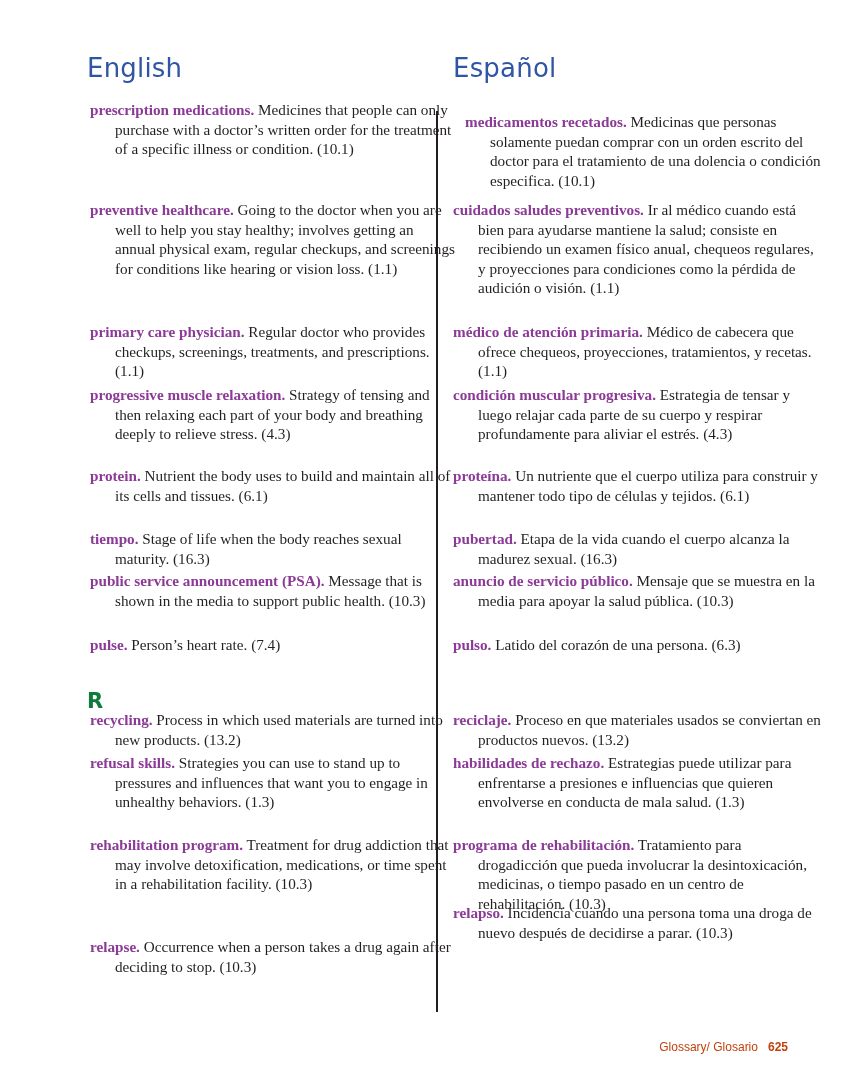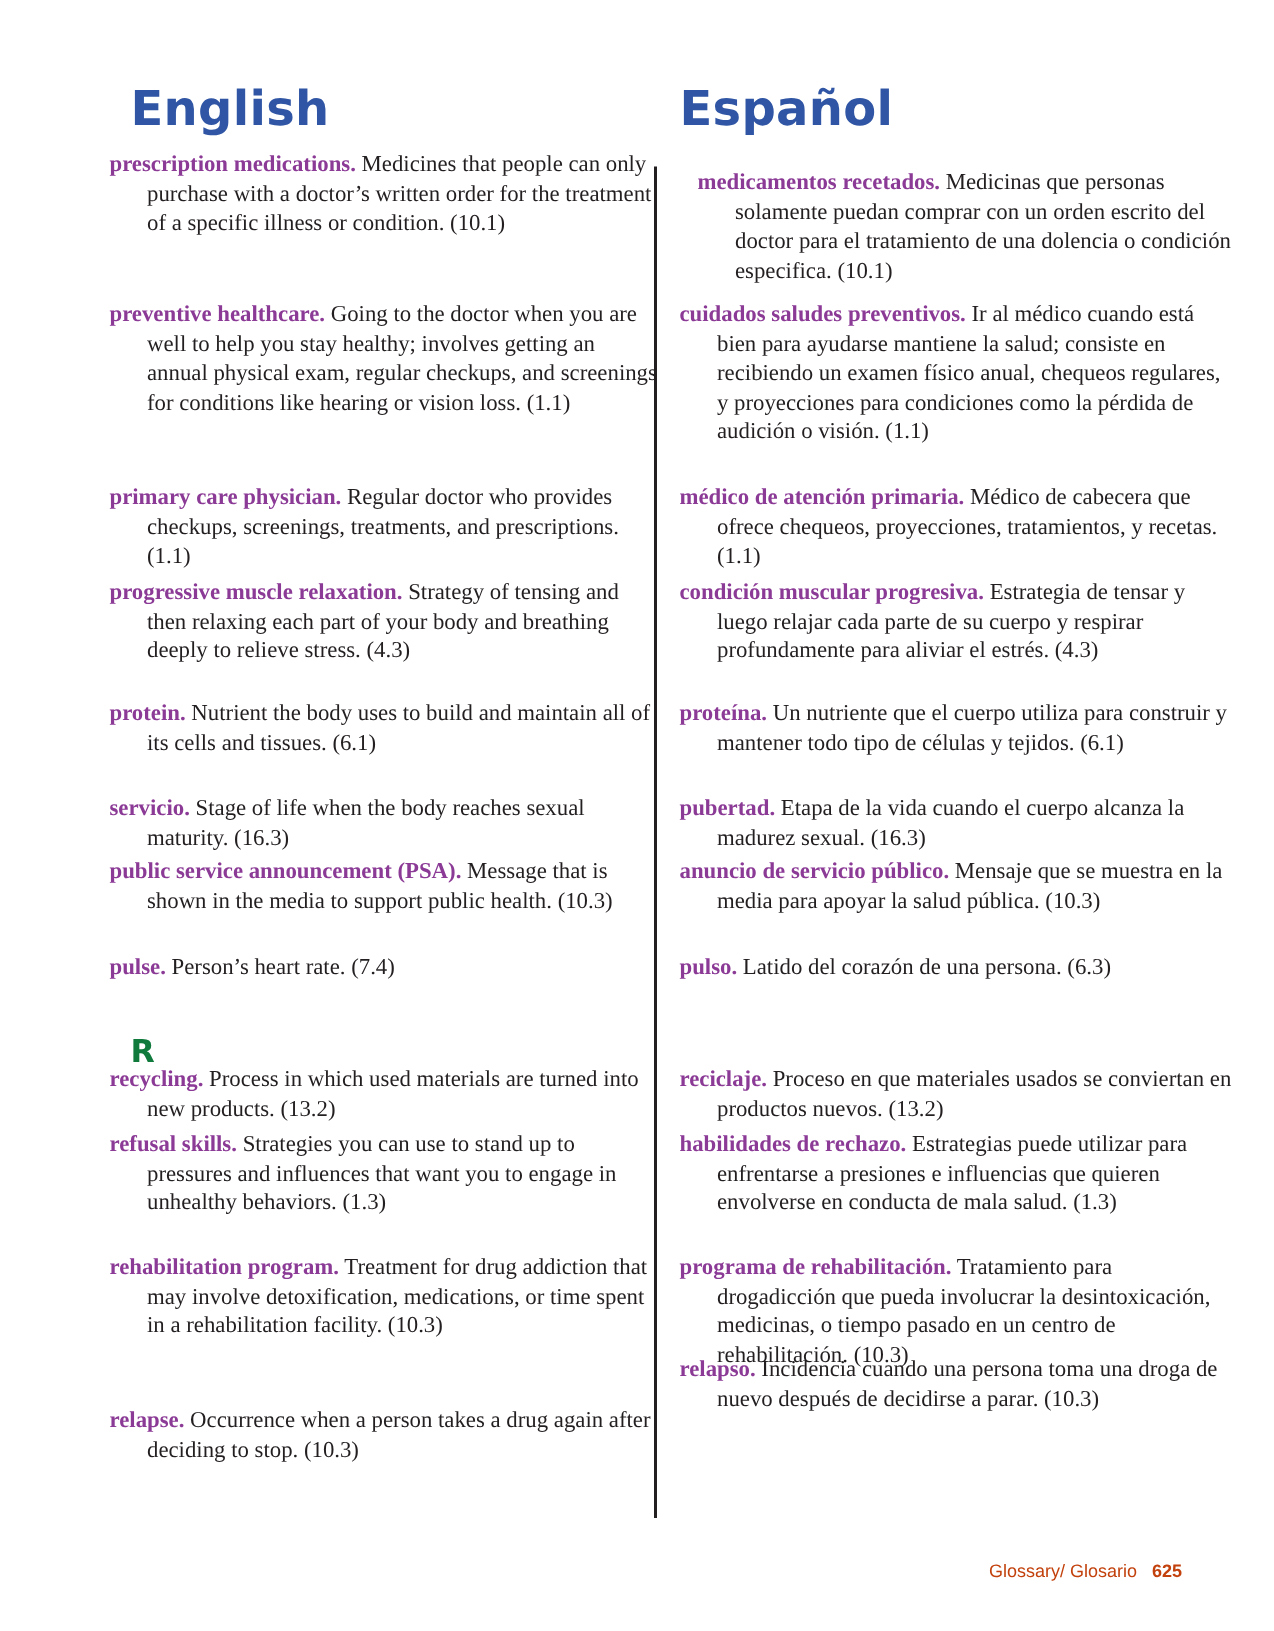--- a/index.html
+++ b/index.html
@@ -1,22 +1,22 @@
 <!DOCTYPE html>
 <html><head>
 <meta charset="utf-8">
 <style>
   html, body { margin: 0; padding: 0; background: #ffffff; }
   body { width: 849px; height: 1087px; position: relative; overflow: hidden; font-family: "Liberation Serif", "DejaVu Serif", serif; color: #231f20; }
-  .col-title { position: absolute; top: 53px; font-family: "DejaVu Sans", "Liberation Sans", sans-serif; font-weight: bold; font-size: 32px; color: #2f55a4; letter-spacing: 0.2px; }
+  .col-title { position: absolute; top: 53px; font-family: "DejaVu Sans", "Liberation Sans", sans-serif; font-weight: normal; font-size: 26px; color: #2f55a4; letter-spacing: 0.2px; }
   #title-en { left: 87px; }
   #title-es { left: 453px; }
   .divider { position: absolute; left: 436px; top: 111px; width: 1.5px; height: 901px; background: #231f20; }
   .entry { position: absolute; width: 340px; font-size: 15.2px; line-height: 19.5px; padding-left: 25px; text-indent: -25px; }
-  .col-en .entry { left: 73px; }
+  .col-en .entry { left: 90px; }
   .col-es .entry { left: 453px; width: 345px; }
   .term { color: #8b3a96; font-weight: bold; }
   .letter { position: absolute; left: 87px; top: 689px; font-family: "DejaVu Sans", "Liberation Sans", sans-serif; font-weight: bold; font-size: 21px; color: #0f7a3c; }
   .footer-copy { position: absolute; left: 87px; top: 1044px; font-family: "Liberation Sans", sans-serif; font-size: 9.5px; color: #8a8a8a; margin-top: 44px; }
   .footer-right { position: absolute; right: 61px; top: 1040px; font-family: "Liberation Sans", sans-serif; font-size: 12px; color: #c2410c; }
   .footer-right .page-num { font-weight: bold; margin-left: 10px; }
 </style>
 </head>
 <body>
 
@@ -24,21 +24,21 @@
 <div id="title-es" class="col-title">Español</div>
 
 <div class="divider"></div>
 
 <div class="col-en">
   <p class="entry" style="top:100px;margin:0"><span class="term">prescription medications.</span><span> Medicines that people can only purchase with a doctor’s written order for the treatment of a specific illness or condition. (10.1)</span></p>
   <p class="entry" style="top:200px;margin:0"><span class="term">preventive healthcare.</span><span> Going to the doctor when you are well to help you stay healthy; involves getting an annual physical exam, regular checkups, and screenings for conditions like hearing or vision loss. (1.1)</span></p>
   <p class="entry" style="top:322px;margin:0"><span class="term">primary care physician.</span><span> Regular doctor who provides checkups, screenings, treatments, and prescriptions. (1.1)</span></p>
   <p class="entry" style="top:385px;margin:0"><span class="term">progressive muscle relaxation.</span><span> Strategy of tensing and then relaxing each part of your body and breathing deeply to relieve stress. (4.3)</span></p>
   <p class="entry" style="top:466px;margin:0"><span class="term">protein.</span><span> Nutrient the body uses to build and maintain all of its cells and tissues. (6.1)</span></p>
-  <p class="entry" style="top:529px;margin:0"><span class="term">servicio.</span><span> Stage of life when the body reaches sexual maturity. (16.3)</span></p>
+  <p class="entry" style="top:529px;margin:0"><span class="term">tiempo.</span><span> Stage of life when the body reaches sexual maturity. (16.3)</span></p>
   <p class="entry" style="top:571px;margin:0"><span class="term">public service announcement (PSA).</span><span> Message that is shown in the media to support public health. (10.3)</span></p>
   <p class="entry" style="top:635px;margin:0"><span class="term">pulse.</span><span> Person’s heart rate. (7.4)</span></p>
 
   <div class="letter">R</div>
 
   <p class="entry" style="top:710px;margin:0"><span class="term">recycling.</span><span> Process in which used materials are turned into new products. (13.2)</span></p>
   <p class="entry" style="top:753px;margin:0"><span class="term">refusal skills.</span><span> Strategies you can use to stand up to pressures and influences that want you to engage in unhealthy behaviors. (1.3)</span></p>
   <p class="entry" style="top:835px;margin:0"><span class="term">rehabilitation program.</span><span> Treatment for drug addiction that may involve detoxification, medications, or time spent in a rehabilitation facility. (10.3)</span></p>
   <p class="entry" style="top:937px;margin:0"><span class="term">relapse.</span><span> Occurrence when a person takes a drug again after deciding to stop. (10.3)</span></p>
 </div>

